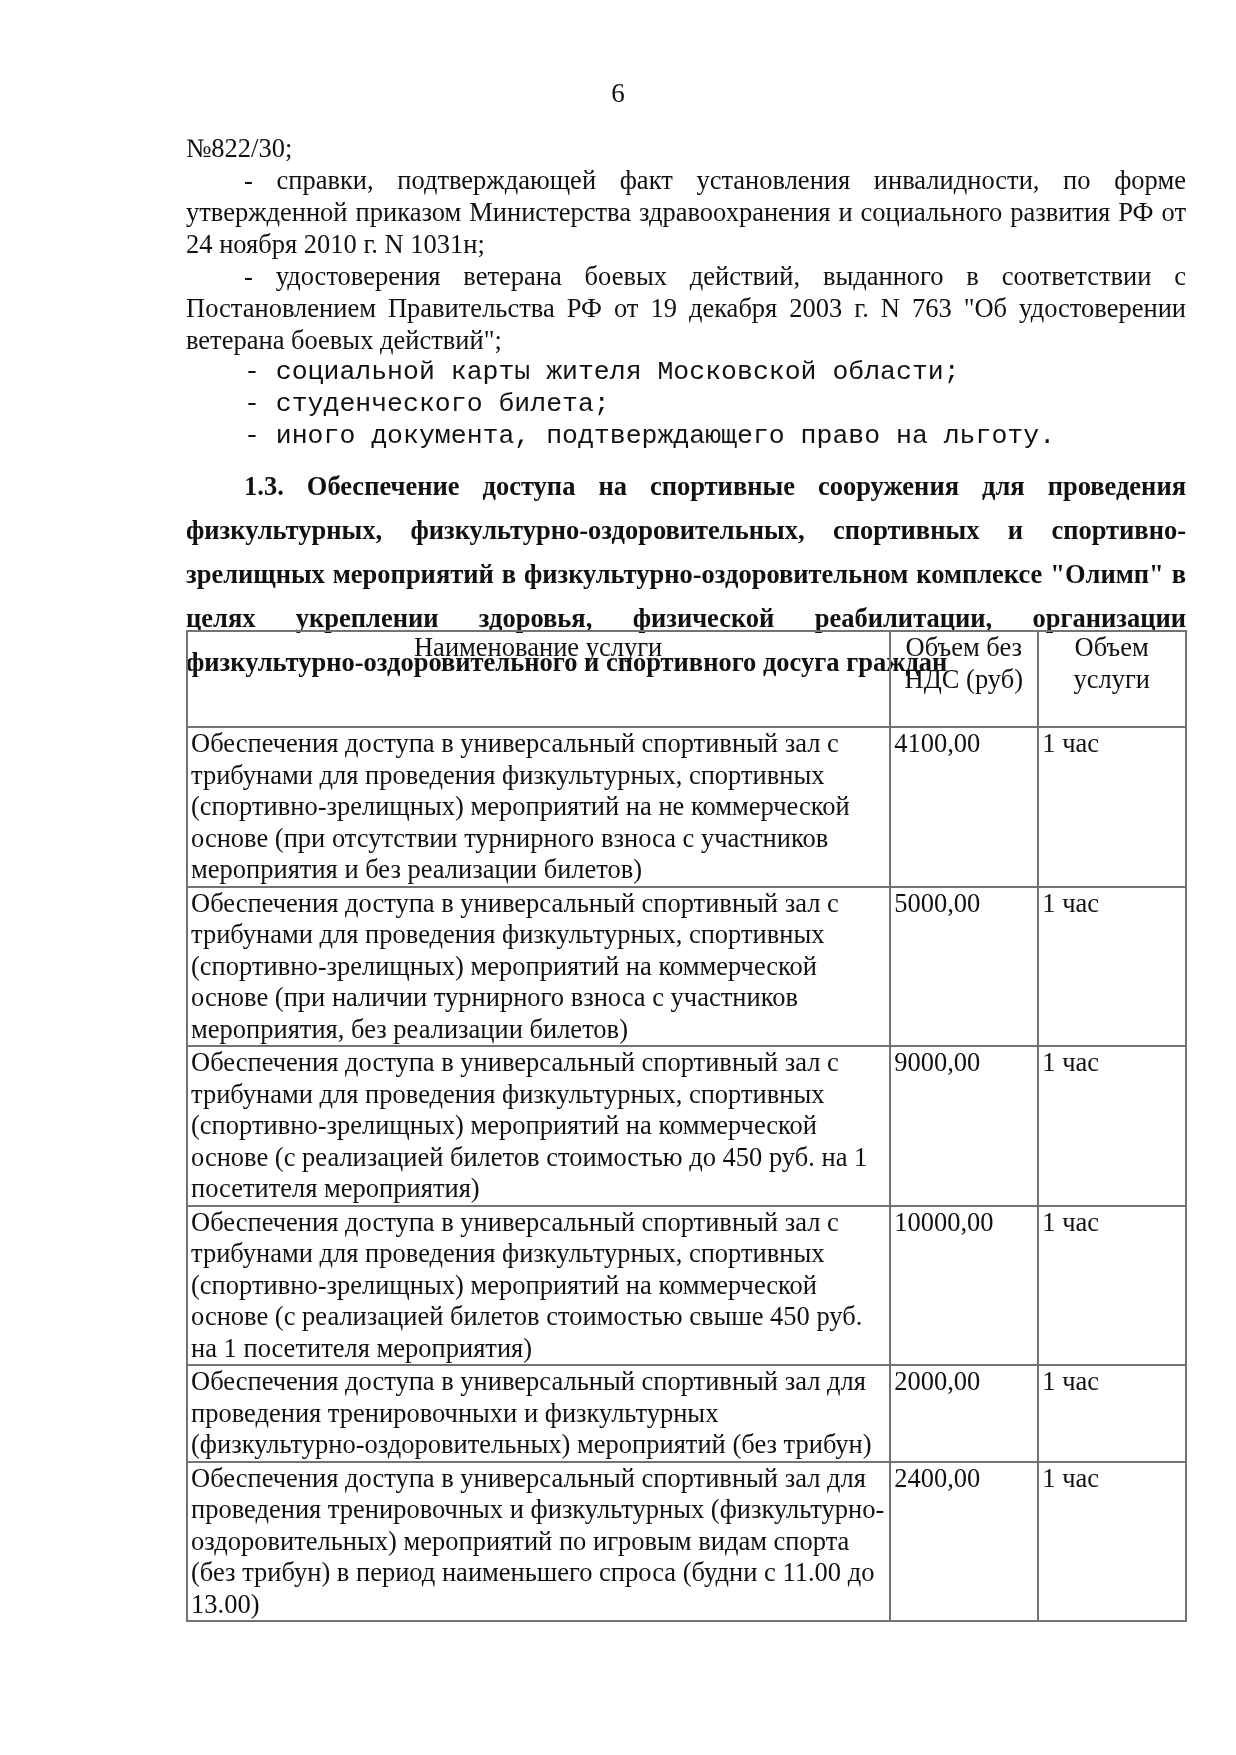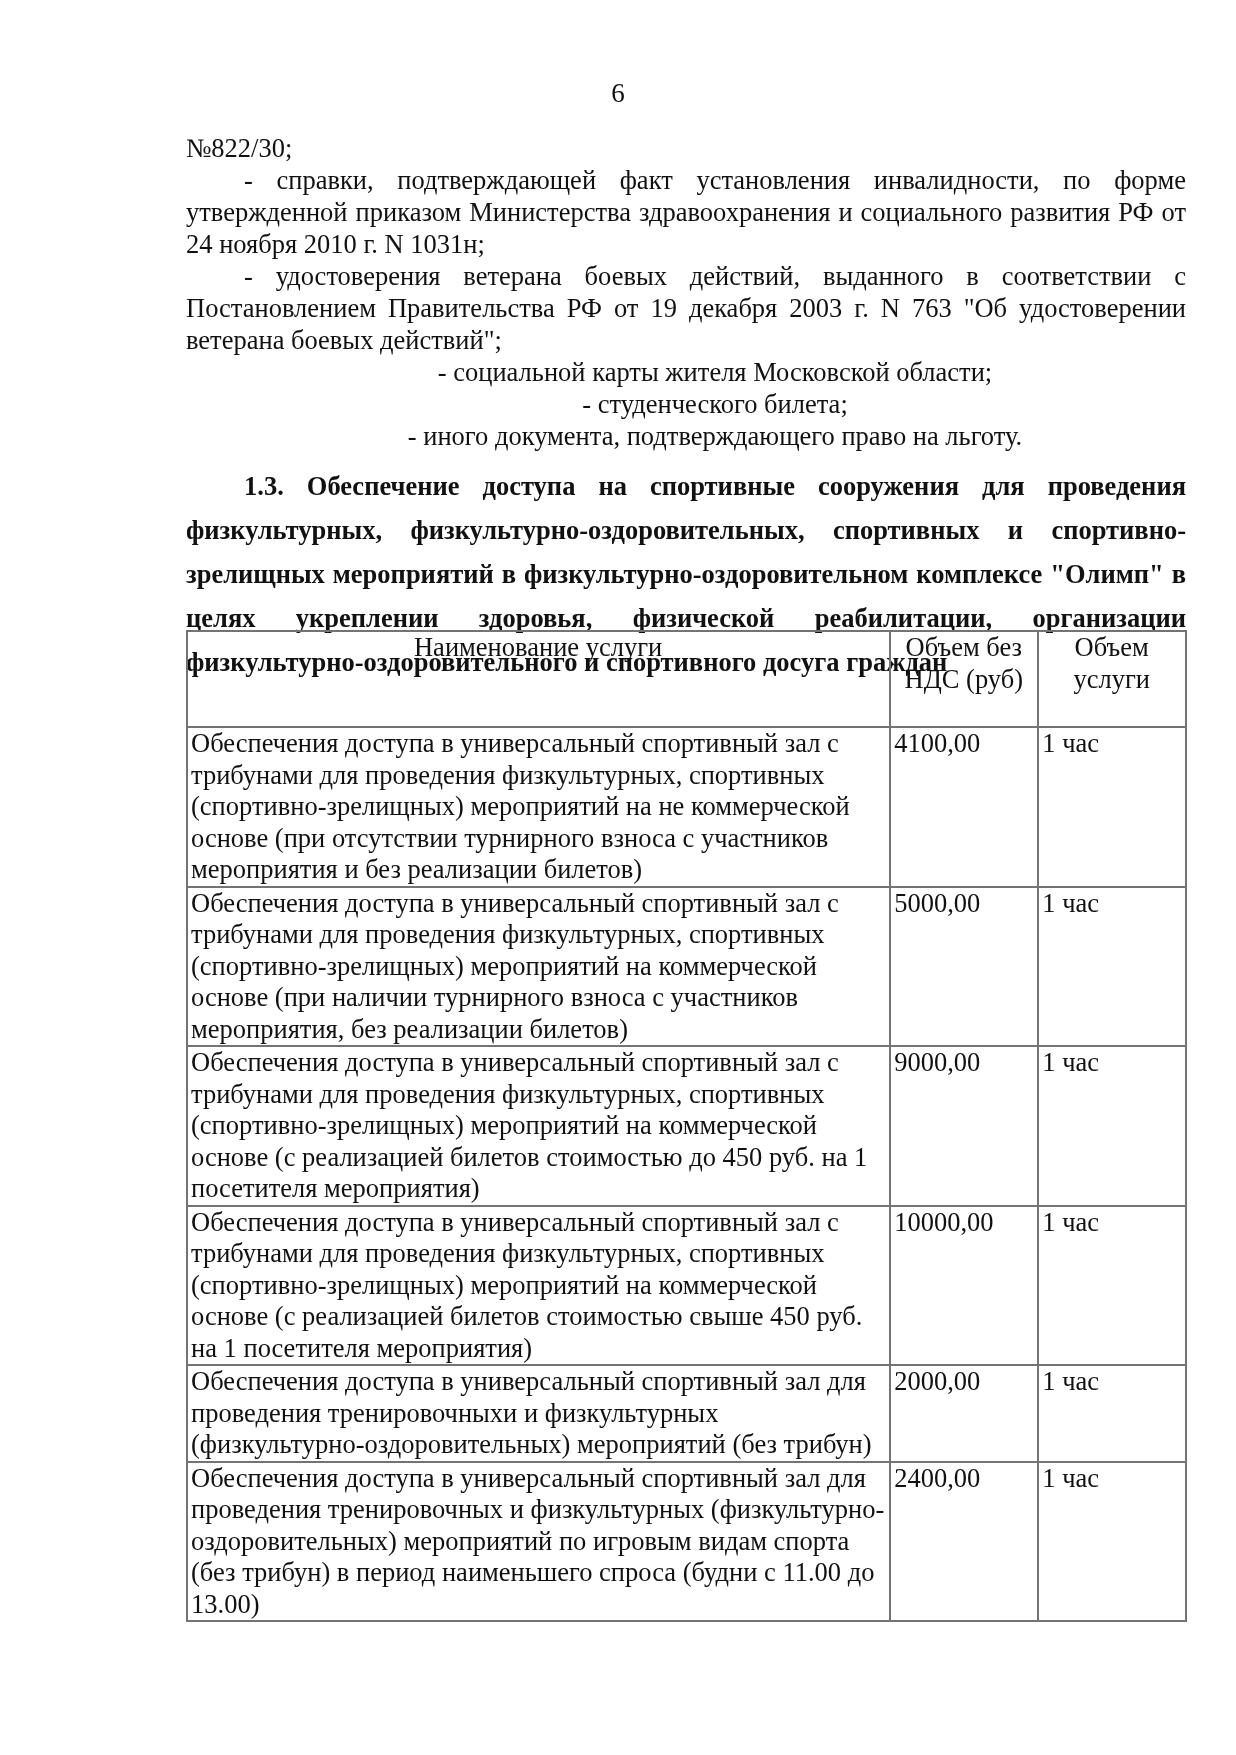--- a/index.html
+++ b/index.html
@@ -29,21 +29,21 @@
       top: 132px;
       width: 1000px;
       font-size: 26.5px;
       line-height: 32px;
     }
     .p {
       margin: 0;
       text-align: justify;
     }
     .indent { text-indent: 58px; }
-    .bullet-short { text-indent: 58px; text-align: center; }
+    .bullet-short { text-indent: 58px; text-align: left; font-family: Liberation Mono, monospace; }
     .section-heading {
       margin-top: 12px;
       font-weight: bold;
       text-align: justify;
       text-indent: 58px;
       line-height: 44px;
     }
     table.tariffs {
       position: absolute;
       left: 186px;

